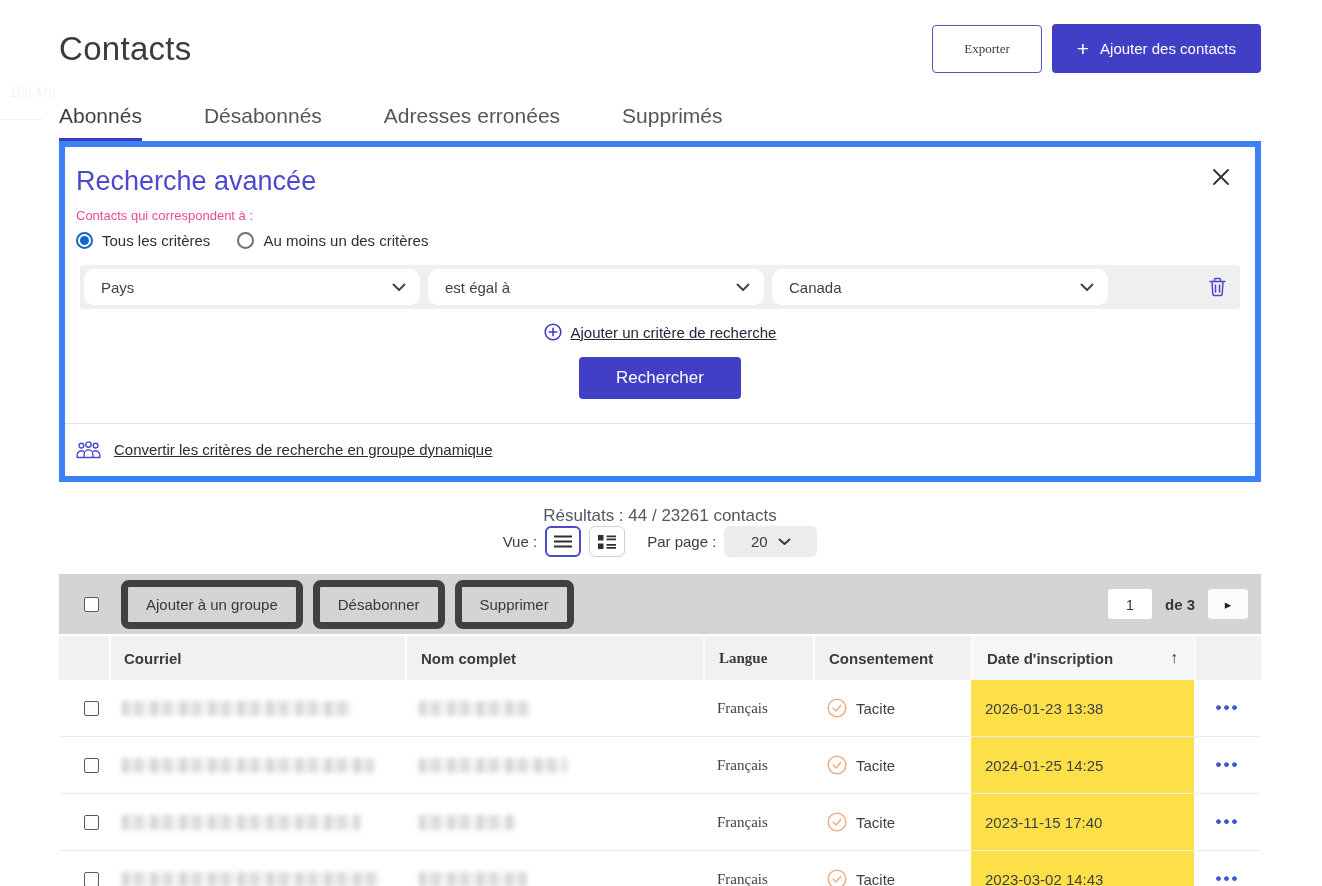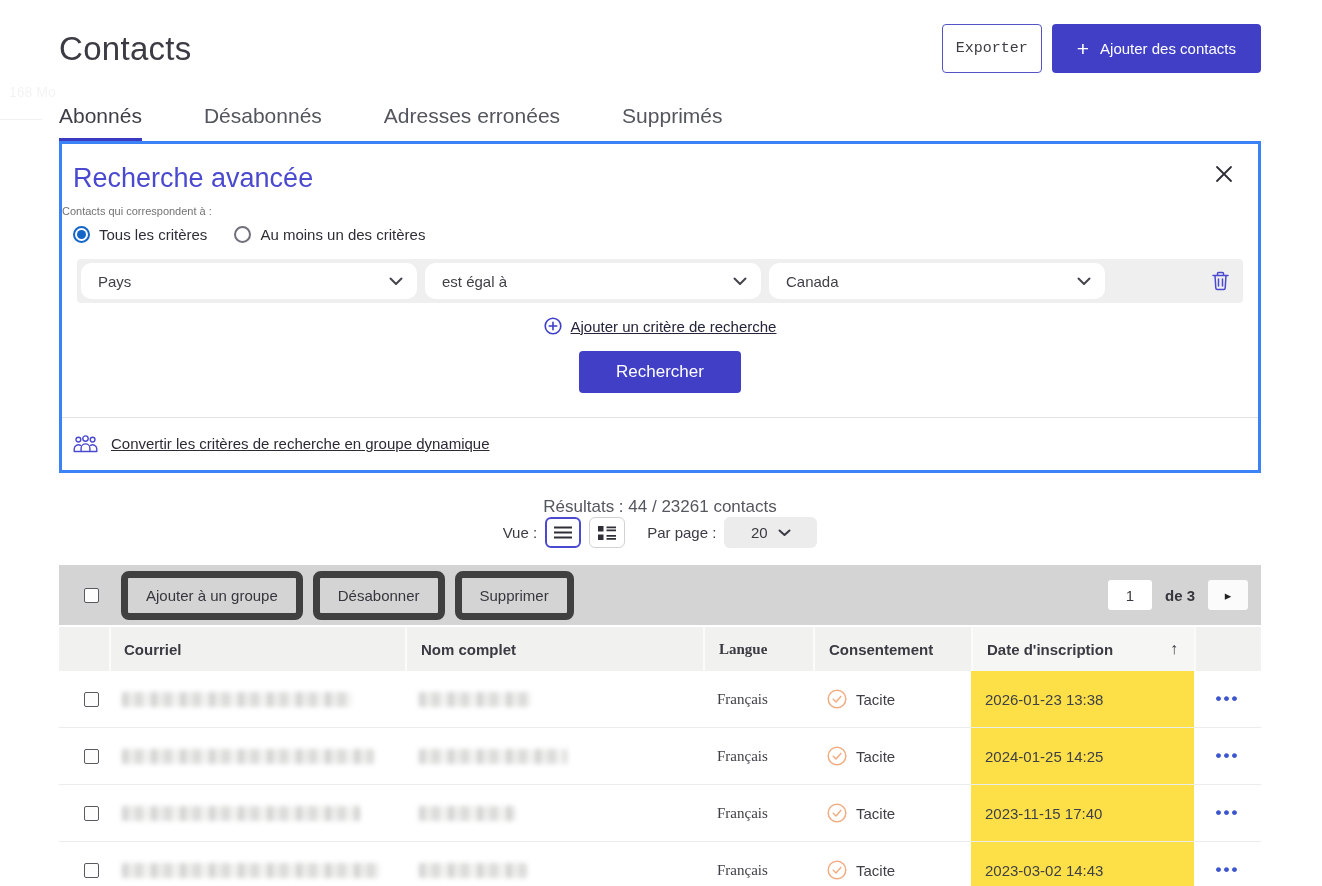--- a/index.html
+++ b/index.html
@@ -9,38 +9,38 @@
 
   
   .ghost-storage { position: absolute; left: 9px; top: 84px; font-size: 14px; color: rgba(0,0,0,0.05); }
   .ghost-line { position: absolute; left: 0; top: 119px; width: 42px; height: 1px; background: #f1f1f1; }
 
   
   .top-header { display: flex; justify-content: space-between; align-items: center; margin-top: 24px; }
   .page-title { font-size: 33px; font-weight: 400; color: #3b3b43; letter-spacing: .3px; }
   .header-actions { display: flex; gap: 10px; align-items: center; }
   .btn-outline { background: #fff; border: 1px solid #5554c6; border-radius: 4px;
-     padding: 15px 13px; font-size: 15px; color: #3c3c44; cursor: pointer; font-family: Liberation Mono, monospace; }
+     padding: 15px 31px; font-size: 13px; color: #3c3c44; cursor: pointer; font-family: Liberation Serif, serif; }
   .btn-primary { background: var(--primary); border: none; border-radius: 4px; padding: 16px 25px;
      font-size: 15px; color: #fff; cursor: pointer; display: flex; align-items: center; gap: 11px; font-family: inherit; }
   .btn-primary .plus { font-size: 21px; line-height: 14px; font-weight: 300; }
 
   
   .tabs { display: flex; gap: 62px; margin-top: 31px; font-size: 21px; color: #54565e; }
   .tab { padding-bottom: 13px; position: relative; cursor: pointer; }
   .tab.active { color: #3e3e46; }
   .tab.active::after { content: ""; position: absolute; left: 0; right: 0; bottom: -1px;
      height: 4px; background: #3b3ac0; }
 
   
-  .search-panel { border: 3px solid #3b82f6; position: relative; }
+  .search-panel { border: 6px solid #3b82f6; position: relative; }
   .close-btn { position: absolute; top: 19px; right: 21px; width: 22px; height: 22px;
      background: none; border: none; cursor: pointer; }
   .panel-title { font-size: 27px; font-weight: 400; color: #4a49cf; margin: 19px 0 11px 11px; }
-  .match-label { font-size: 11px; color: #737373; }
+  .match-label { font-size: 13px; color: #ec4899; margin-left: 11px; }
   .radio-row { display: flex; align-items: center; gap: 27px; margin: 9px 0 0 11px;
      font-size: 15px; color: #2e2e36; }
   .radio-opt { display: flex; align-items: center; gap: 9px; cursor: pointer; }
   .radio { width: 17px; height: 17px; border-radius: 50%; border: 2px solid #70707a; position: relative; background:#fff; }
   .radio.checked { border-color: #1467c8; }
   .radio.checked::after { content: ""; position: absolute; left: 2px; top: 2px; width: 9px; height: 9px;
      border-radius: 50%; background: #1467c8; }
 
   .criteria-strip { margin: 16px 15px 0; background: #efefef; border-radius: 4px;
      display: flex; align-items: center; padding: 4px; height: 44px; }

